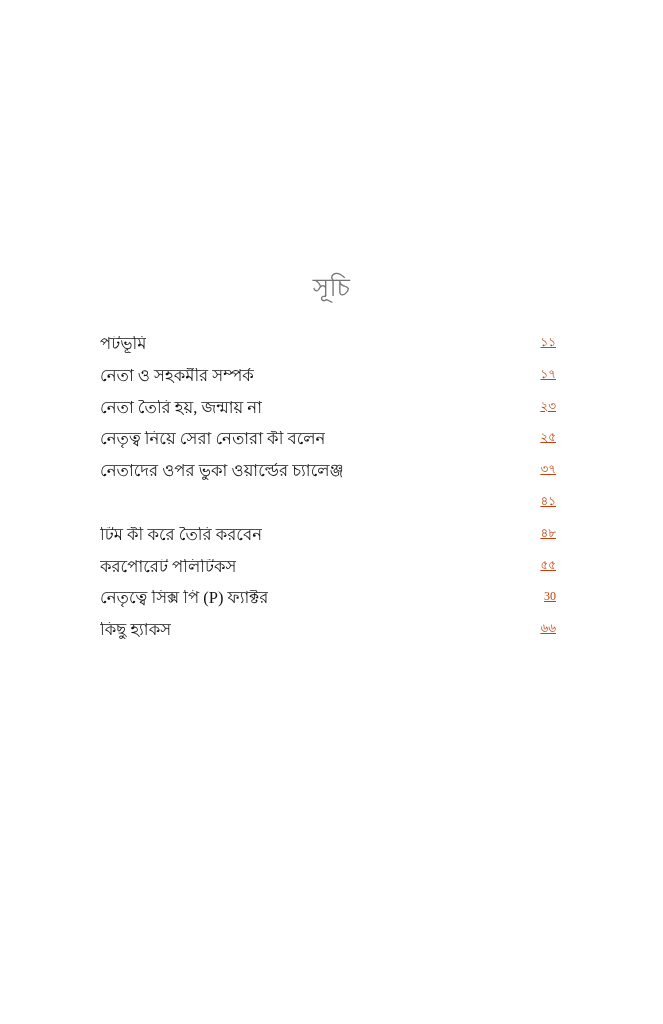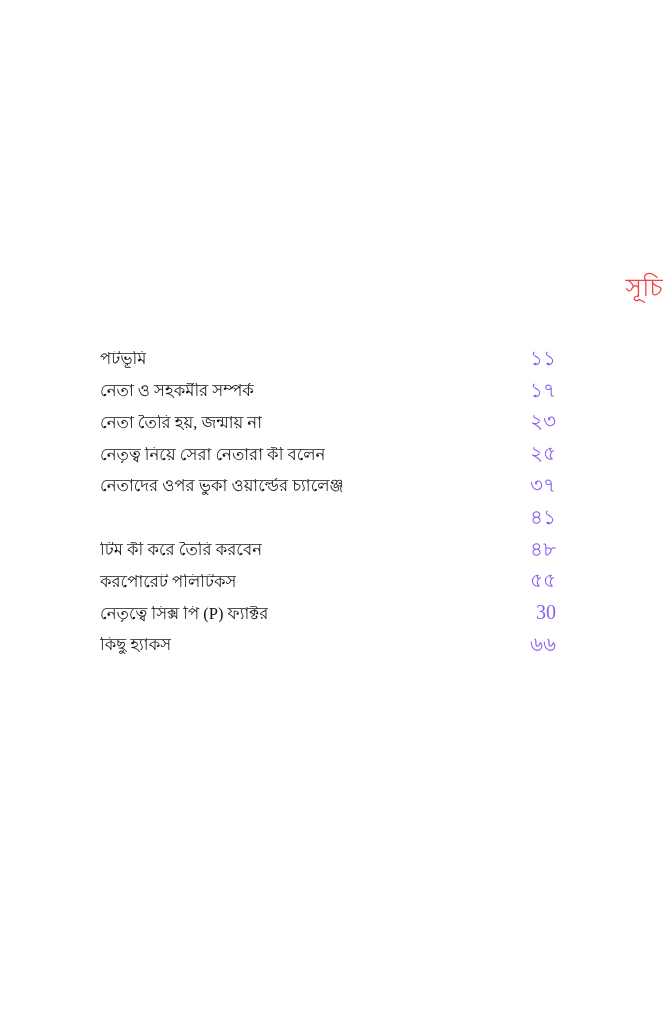--- a/index.html
+++ b/index.html
@@ -24,42 +24,42 @@
     overflow: hidden;
     box-sizing: border-box;
   }
 
   
   .toc-heading {
     position: absolute;
     top: 272px;
     left: 0;
     width: 663px;
-    text-align: right;
+    text-align: center;
     font-size: 25px;
     line-height: 1.25;
     font-weight: 400;
-    color: #ef4444;
+    color: #737373;
     letter-spacing: 0.2px;
   }
 
   
   .toc-list {
     position: absolute;
     top: 336px;
     left: 100px;
     width: 456px;
     margin: 0;
     padding: 0;
     list-style: none;
   }
 
   .toc-row {
     display: flex;
-    align-items: flex-end;
+    align-items: flex-start;
     justify-content: space-between;
     height: 31.8px;
     width: 100%;
     white-space: nowrap;
   }
 
   .toc-title {
     font-size: 16.5px;
     line-height: 1;
     color: #141414;
@@ -67,26 +67,27 @@
     flex: 0 1 auto;
     overflow: hidden;
   }
 
   .toc-leader {
     flex: 1 1 auto;
     min-width: 10px;
   }
 
   .toc-page {
-    font-size: 20px;
+    font-size: 12px;
     line-height: 1;
-    color: #8b5cf6;
+    color: #c2410c;
     text-align: right;
     flex: 0 0 auto;
     min-width: 28px;
+    text-decoration: underline;
   }
 </style>
 </head>
 <body>
 
 <div class="page">
 
   <div class="toc-heading">সূচি</div>
 
   <ul class="toc-list">

